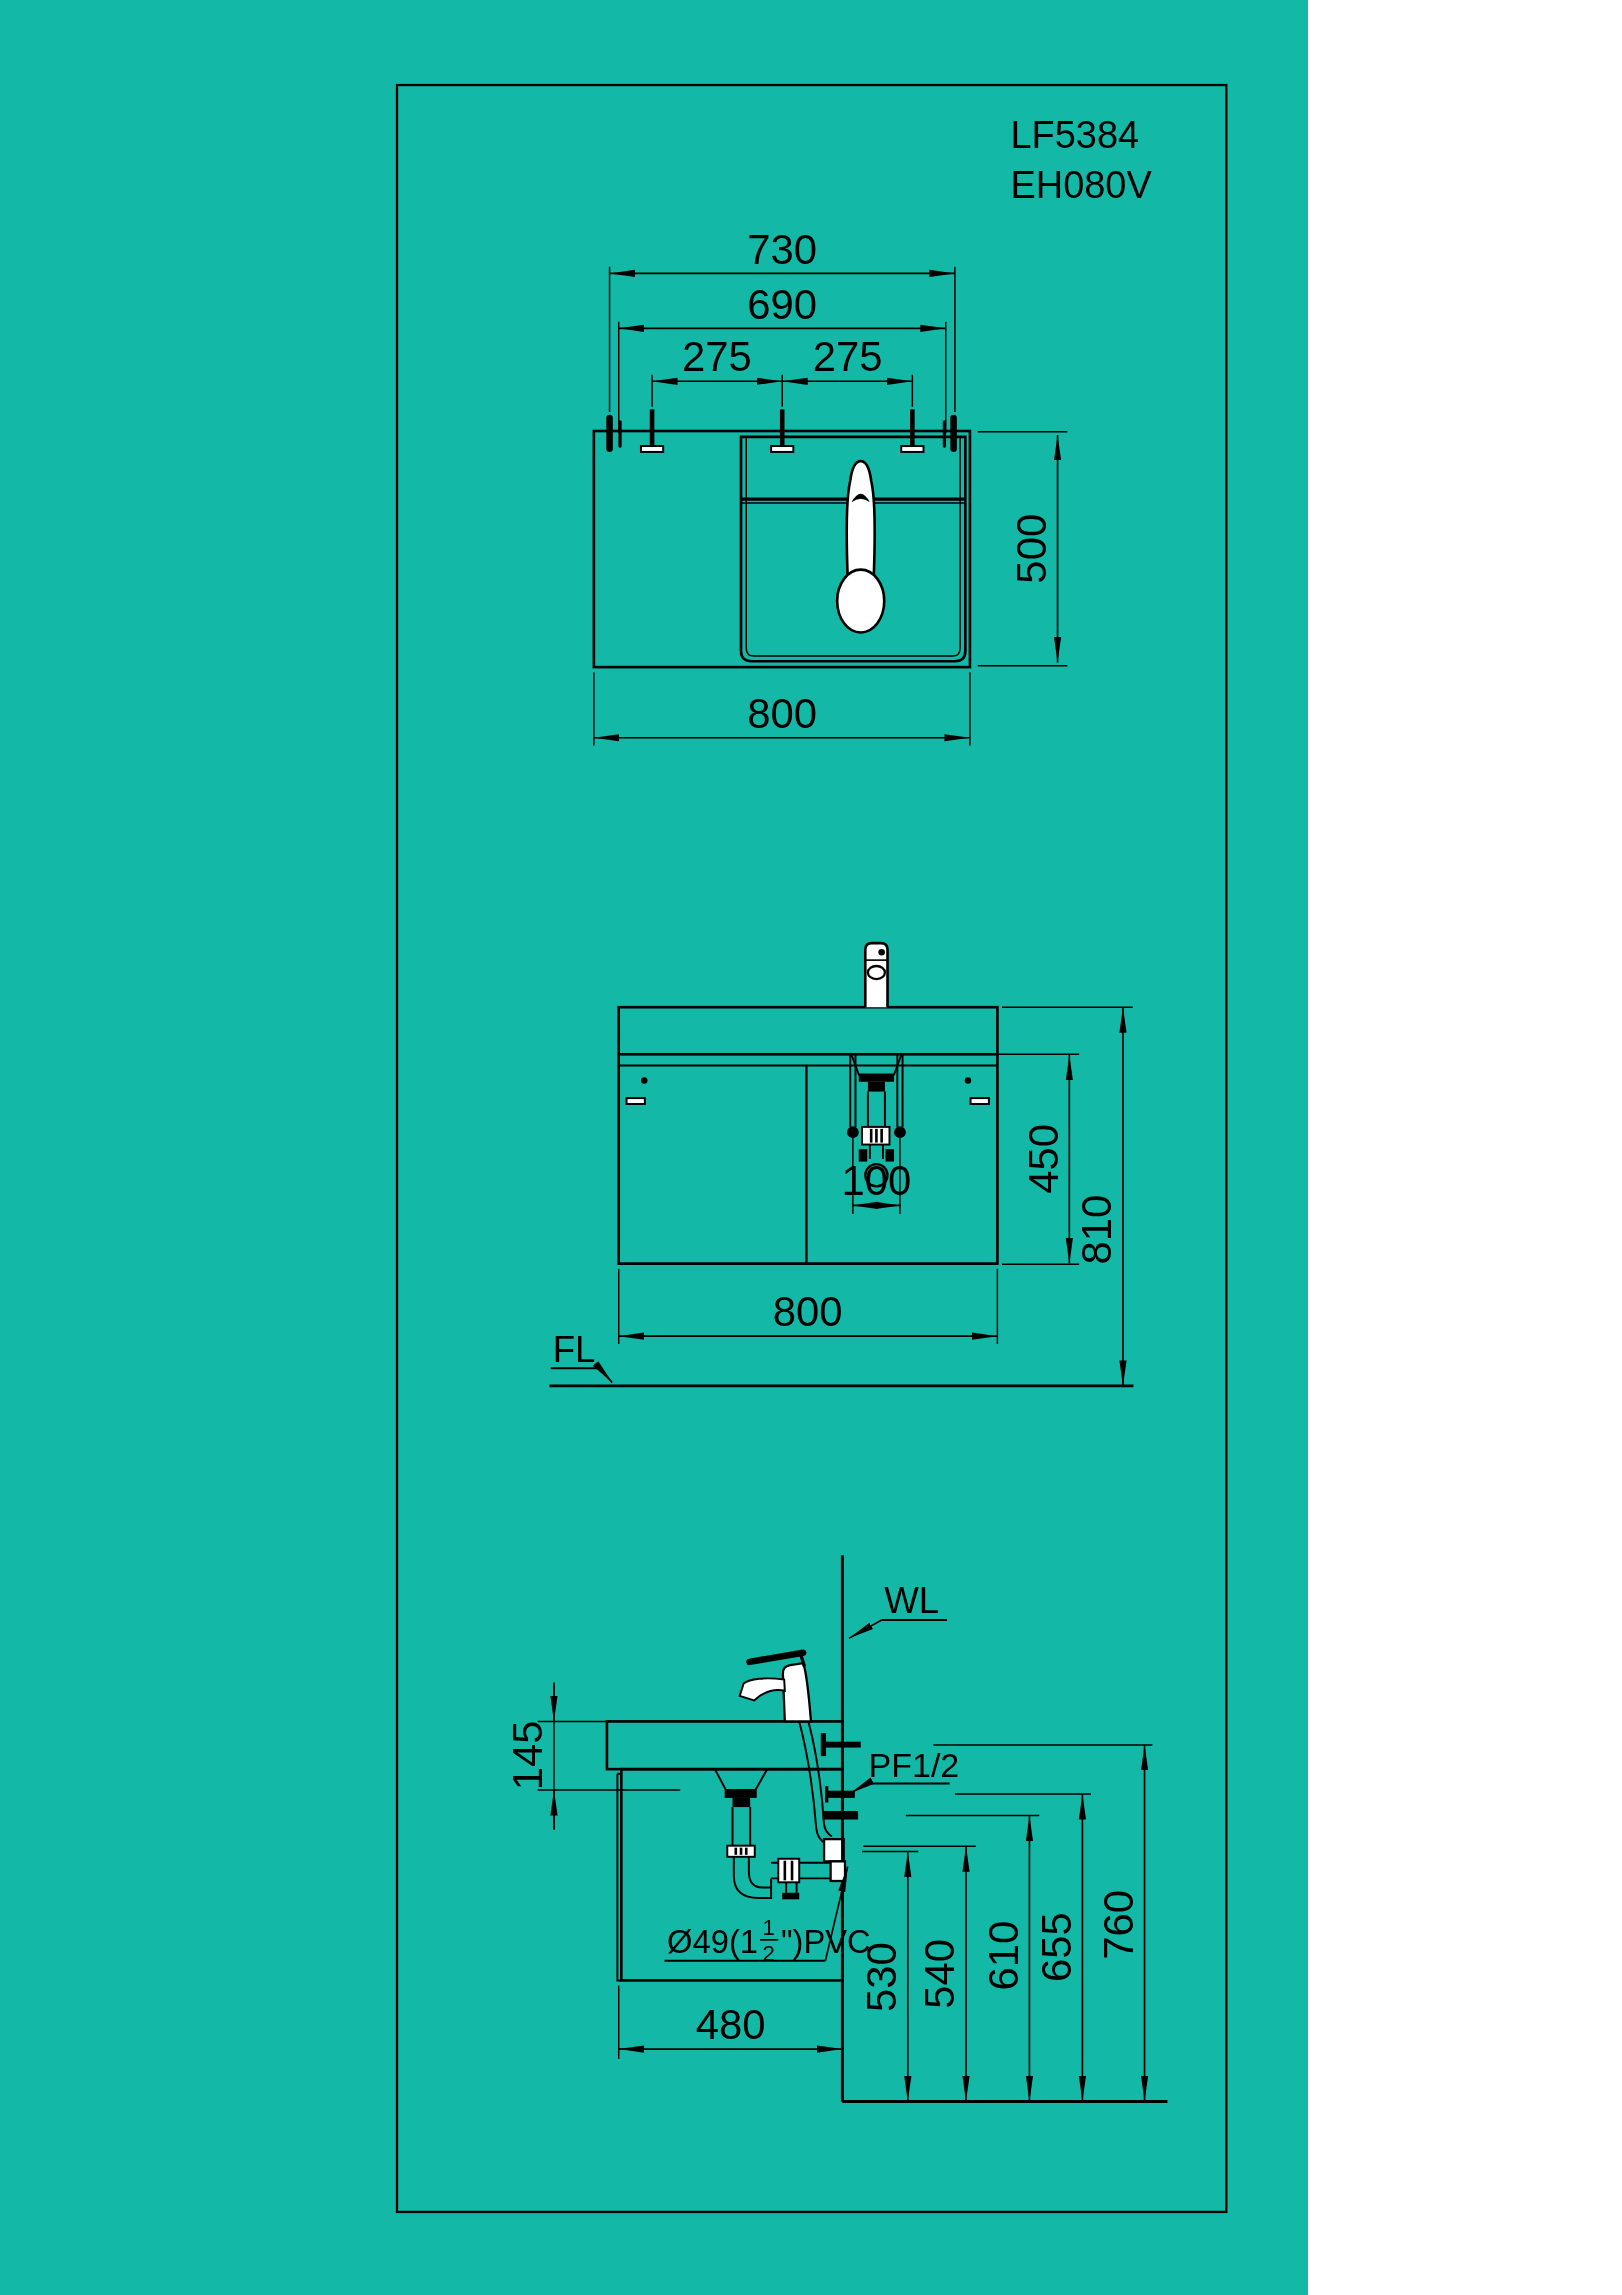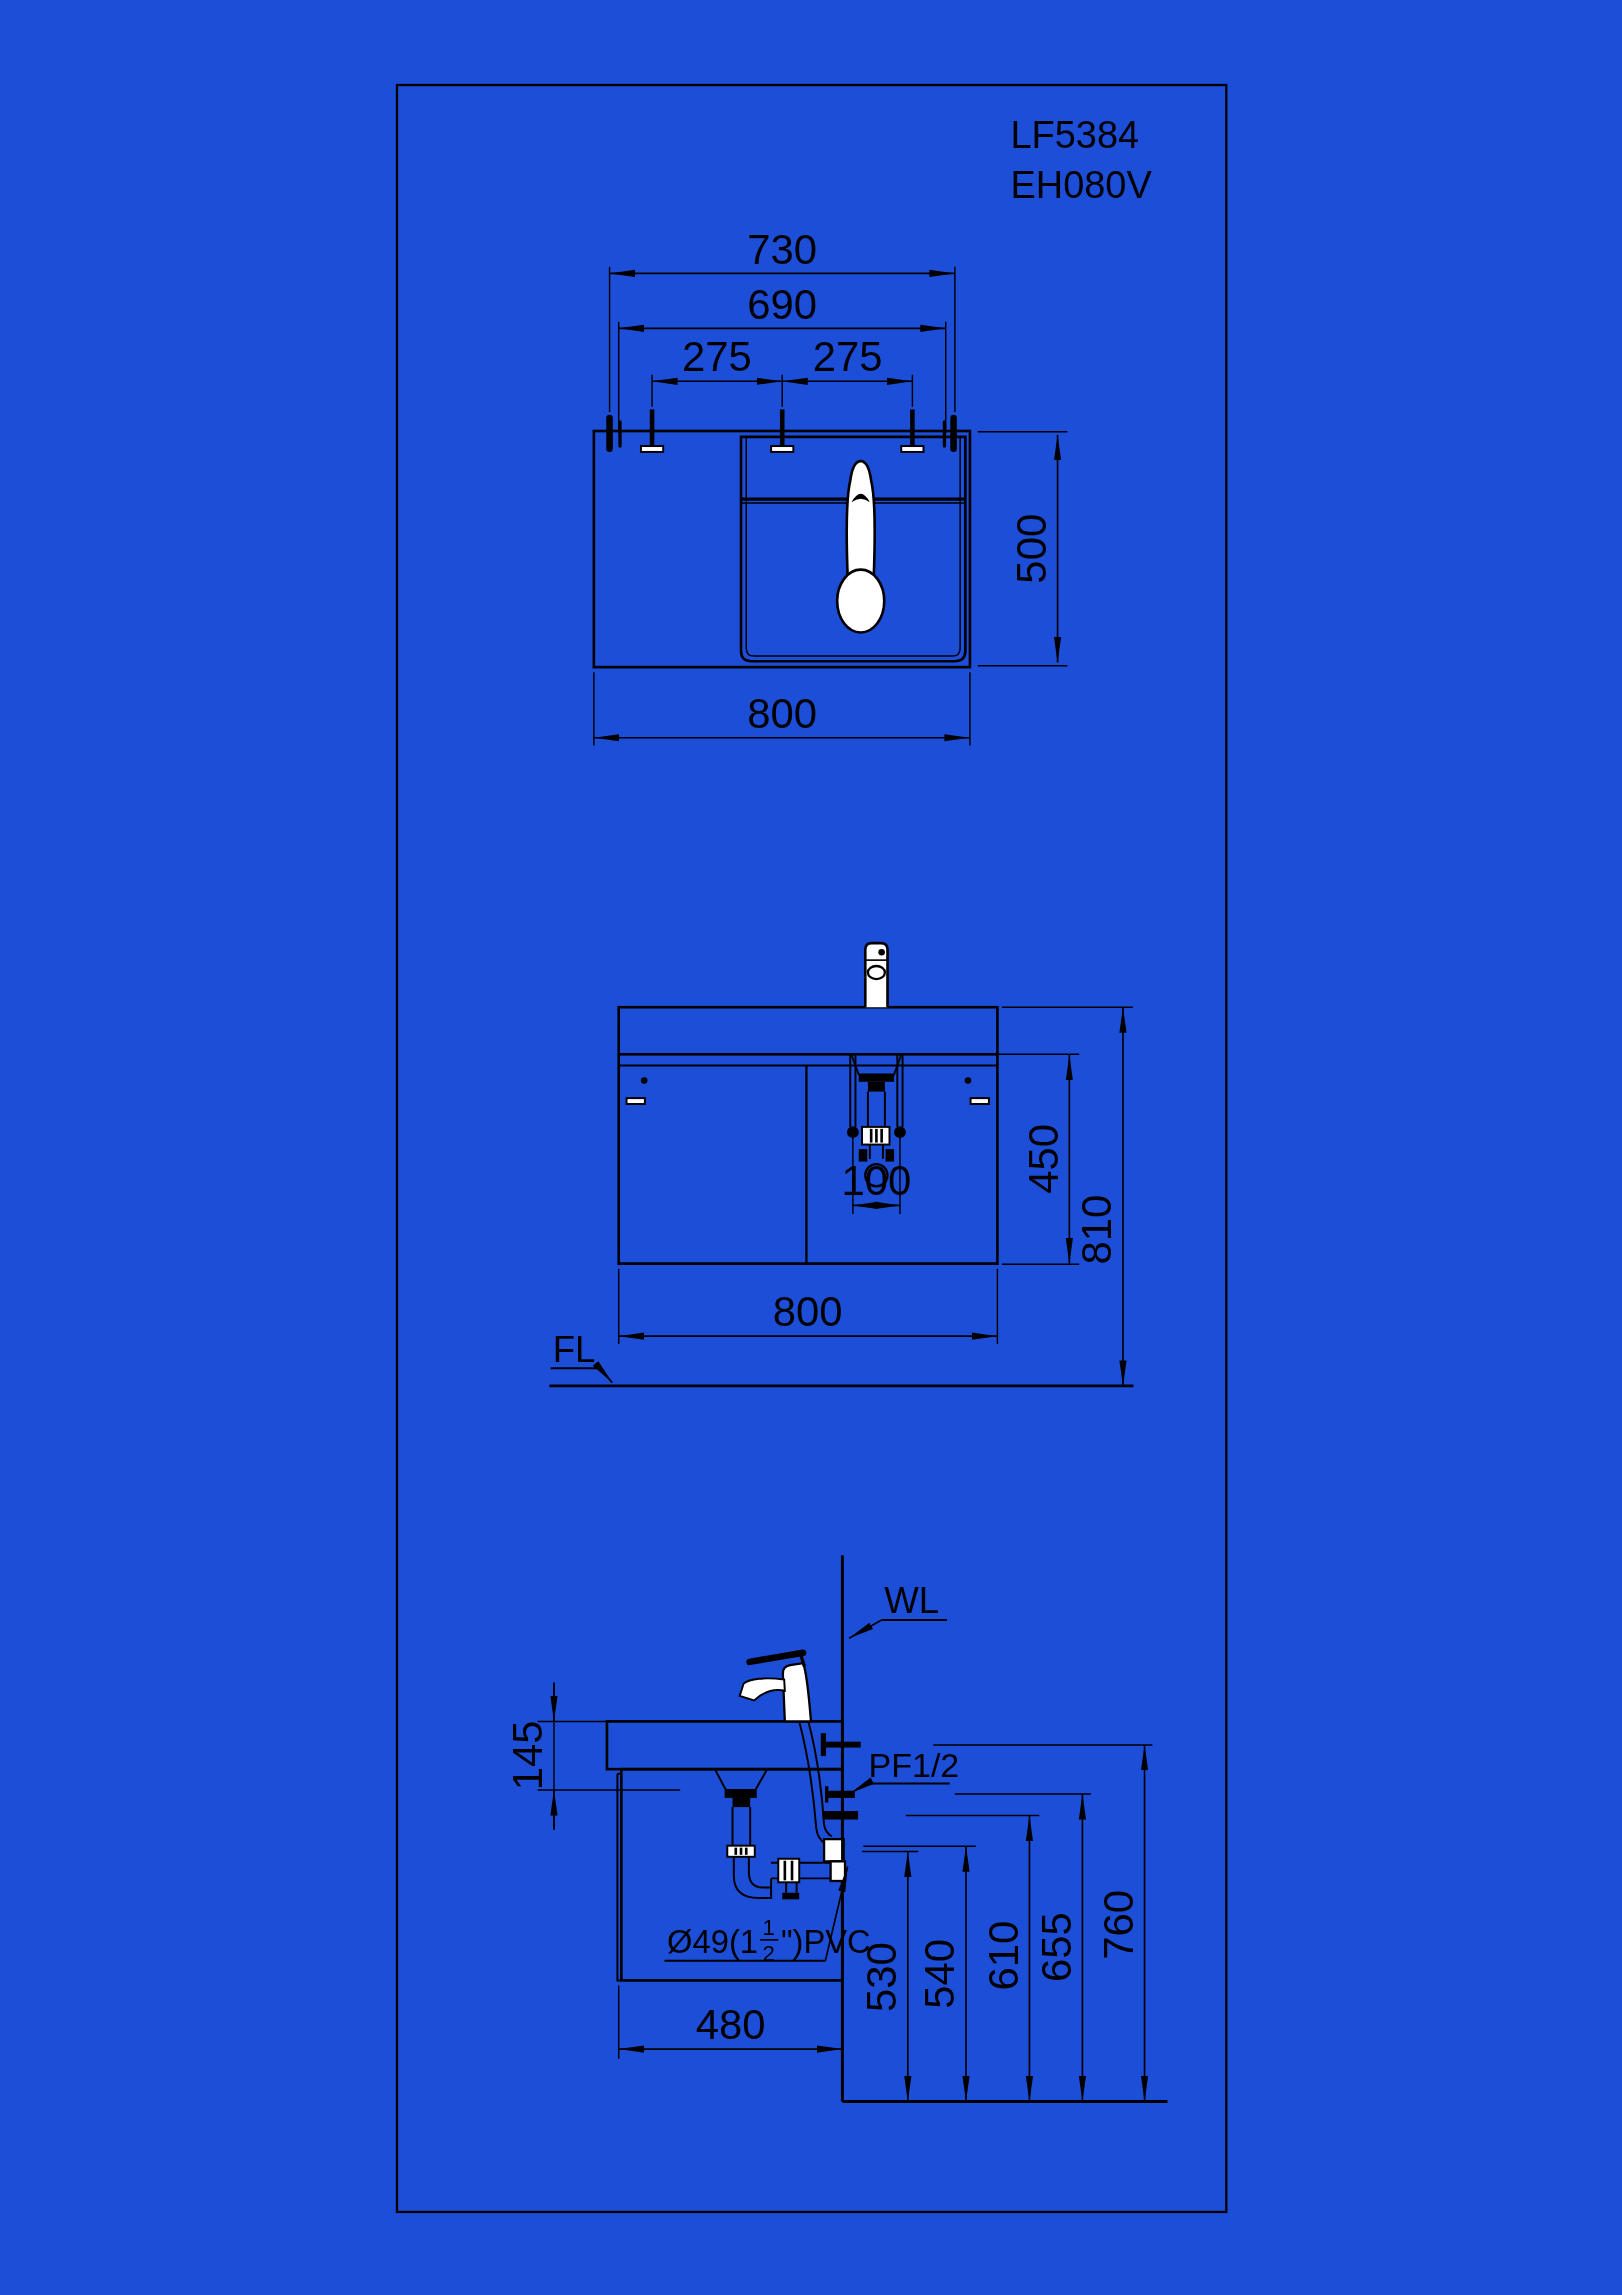--- a/index.html
+++ b/index.html
@@ -1,17 +1,17 @@
 <!DOCTYPE html>
 <html style="font-size:10.5px"><head>
 <meta charset="utf-8">
 <style>
   html,body{margin:0;padding:0;background:#ffffff;}
   body{font-family:"Liberation Sans", sans-serif;}
-  .page{position:relative;width:1622px;height:2295px;background:#1d4ed8;text-align:center;}
+  .page{position:relative;width:1308px;height:2295px;background:#14b8a6;text-align:center;}
   svg{display:block;}
   svg text{fill:#000;font-family:"Liberation Sans", sans-serif;}
   .ln{stroke:#000;fill:none;}
   .w45{stroke-width:4.5;} .w4{stroke-width:4;} .w35{stroke-width:3.5;} .w3{stroke-width:3;}
   .w25{stroke-width:2.5;} .w2{stroke-width:2.2;} .w5{stroke-width:5;} .w7{stroke-width:7;}
   .fillb{fill:#000;stroke:none;}
   .fillw{fill:#fff;stroke:#000;}
   .dim{stroke:#000;stroke-width:2.5;fill:none;marker-start:url(#arrow);marker-end:url(#arrow);}
   .dimE{stroke:#000;stroke-width:2.5;fill:none;marker-end:url(#arrow);}
   .ext{stroke:#000;stroke-width:2.2;fill:none;}

